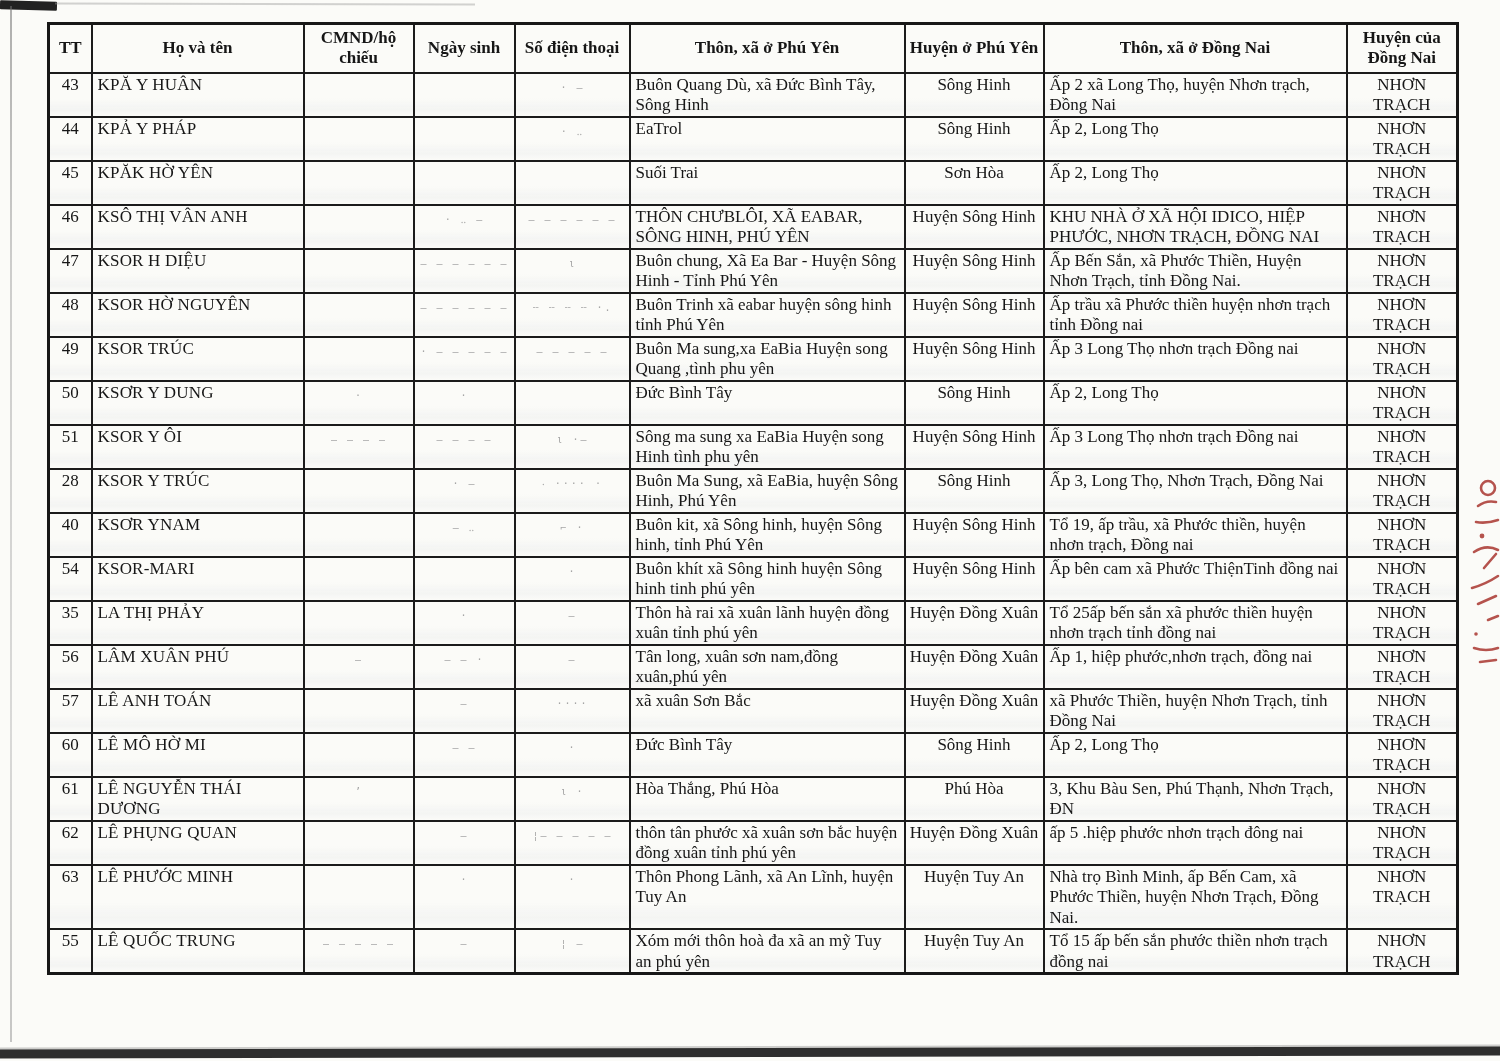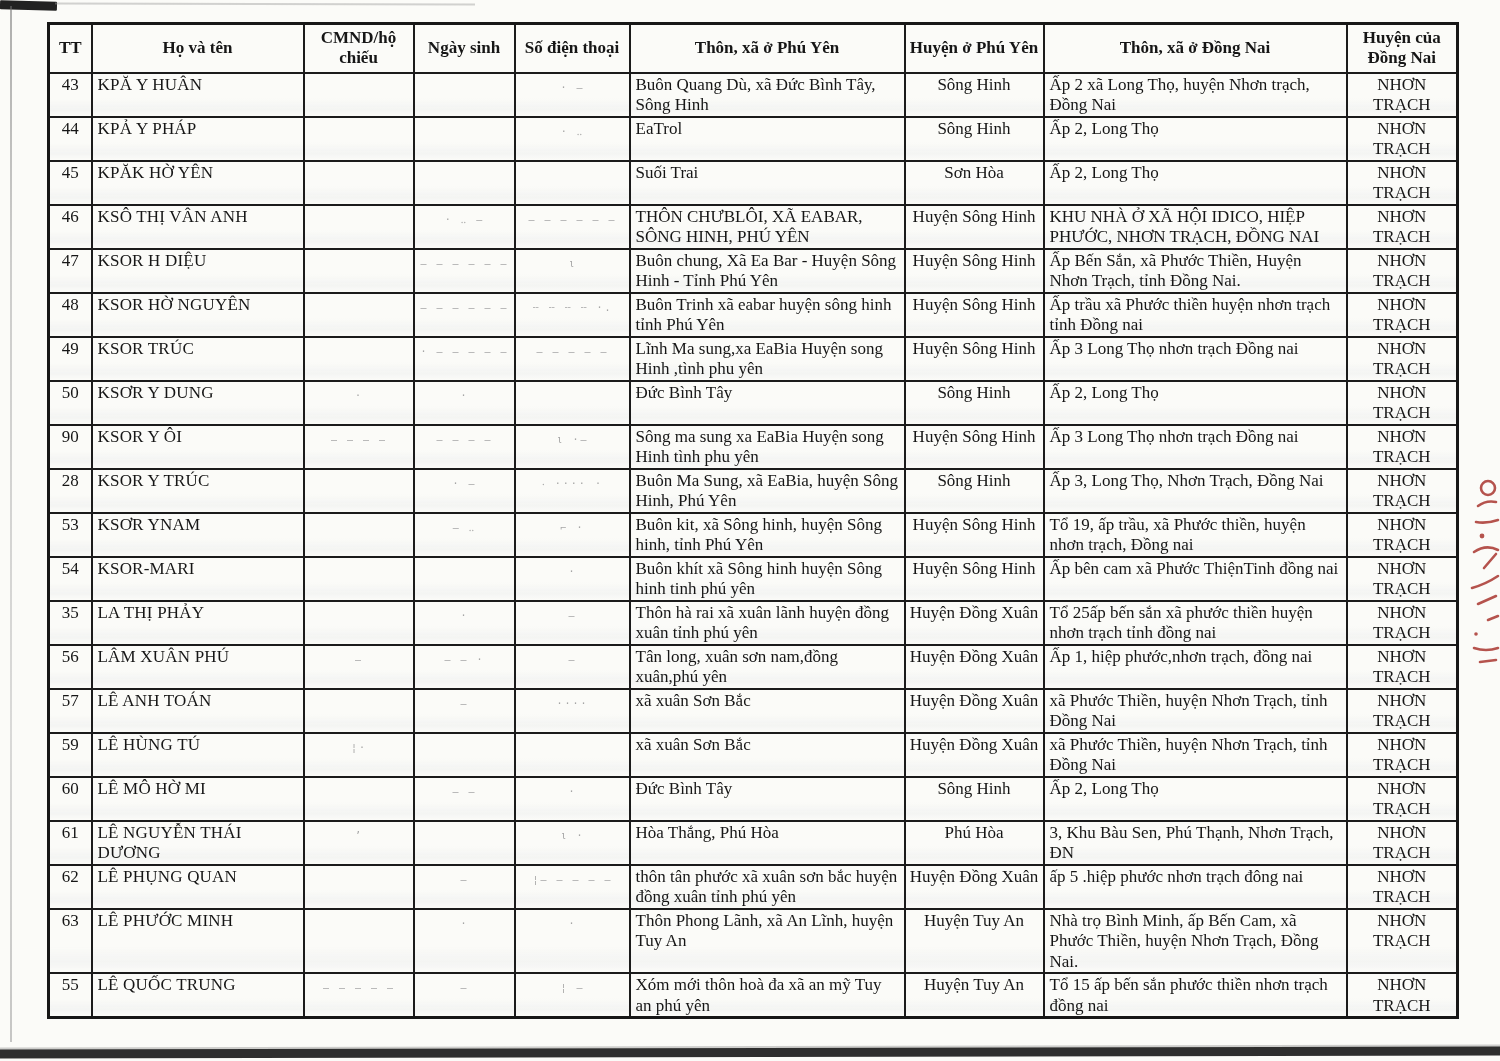--- a/index.html
+++ b/index.html
@@ -182,38 +182,38 @@
           <td class="center">Huyện Sông Hinh</td>
           <td>Ấp trầu xã Phước thiền huyện nhơn trạch tỉnh Đồng nai</td>
           <td class="center">NHƠN TRẠCH</td>
         </tr>
         <tr>
           <td class="center">49</td>
           <td class="name">KSOR TRÚC</td>
           <td class="mark"></td>
           <td class="mark">· – – – – –</td>
           <td class="mark">– – – – –</td>
-          <td>Lĩnh Ma sung,xa EaBia Huyện song Hinh ,tình phu yên</td>
+          <td>Buôn Ma sung,xa EaBia Huyện song Quang ,tình phu yên</td>
           <td class="center">Huyện Sông Hinh</td>
           <td>Ấp 3 Long Thọ nhơn trạch Đồng nai</td>
           <td class="center">NHƠN TRẠCH</td>
         </tr>
         <tr>
           <td class="center">50</td>
           <td class="name">KSƠR Y DUNG</td>
           <td class="mark">·</td>
           <td class="mark">·</td>
           <td class="mark"></td>
           <td>Đức Bình Tây</td>
           <td class="center">Sông Hinh</td>
           <td>Ấp 2, Long Thọ</td>
           <td class="center">NHƠN TRẠCH</td>
         </tr>
         <tr>
-          <td class="center">90</td>
+          <td class="center">51</td>
           <td class="name">KSOR Y ÔI</td>
           <td class="mark">– – – –</td>
           <td class="mark">– – – –</td>
           <td class="mark">ι ·‒</td>
           <td>Sông ma sung xa EaBia Huyện song Hinh tình phu yên</td>
           <td class="center">Huyện Sông Hinh</td>
           <td>Ấp 3 Long Thọ nhơn trạch Đồng nai</td>
           <td class="center">NHƠN TRẠCH</td>
         </tr>
         <tr>
@@ -221,21 +221,21 @@
           <td class="name">KSOR Y TRÚC</td>
           <td class="mark"></td>
           <td class="mark">· –</td>
           <td class="mark">‧ ···· ·</td>
           <td>Buôn Ma Sung, xã EaBia, huyện Sông Hinh, Phú Yên</td>
           <td class="center">Sông Hinh</td>
           <td>Ấp 3, Long Thọ, Nhơn Trạch, Đồng Nai</td>
           <td class="center">NHƠN TRẠCH</td>
         </tr>
         <tr>
-          <td class="center">53</td>
+          <td class="center">40</td>
           <td class="name">KSƠR YNAM</td>
           <td class="mark"></td>
           <td class="mark">– ‥</td>
           <td class="mark">⌐ ·</td>
           <td>Buôn kit, xã Sông hinh, huyện Sông hinh, tỉnh Phú Yên</td>
           <td class="center">Huyện Sông Hinh</td>
           <td>Tổ 19, ấp trầu, xã Phước thiền, huyện nhơn trạch, Đồng nai</td>
           <td class="center">NHƠN TRẠCH</td>
         </tr>
         <tr>
@@ -276,31 +276,20 @@
           <td class="name">LÊ ANH TOÁN</td>
           <td class="mark"></td>
           <td class="mark">–</td>
           <td class="mark">····</td>
           <td>xã xuân Sơn Bắc</td>
           <td class="center">Huyện Đồng Xuân</td>
           <td>xã Phước Thiền, huyện Nhơn Trạch, tỉnh Đồng Nai</td>
           <td class="center">NHƠN TRẠCH</td>
         </tr>
         <tr>
-          <td class="center">59</td>
-          <td class="name">LÊ HÙNG TÚ</td>
-          <td class="mark">¦·</td>
-          <td class="mark"></td>
-          <td class="mark"></td>
-          <td>xã xuân Sơn Bắc</td>
-          <td class="center">Huyện Đồng Xuân</td>
-          <td>xã Phước Thiền, huyện Nhơn Trạch, tỉnh Đồng Nai</td>
-          <td class="center">NHƠN TRẠCH</td>
-        </tr>
-        <tr>
           <td class="center">60</td>
           <td class="name">LÊ MÔ HỜ MI</td>
           <td class="mark"></td>
           <td class="mark">– –</td>
           <td class="mark">·</td>
           <td>Đức Bình Tây</td>
           <td class="center">Sông Hinh</td>
           <td>Ấp 2, Long Thọ</td>
           <td class="center">NHƠN TRẠCH</td>
         </tr>

